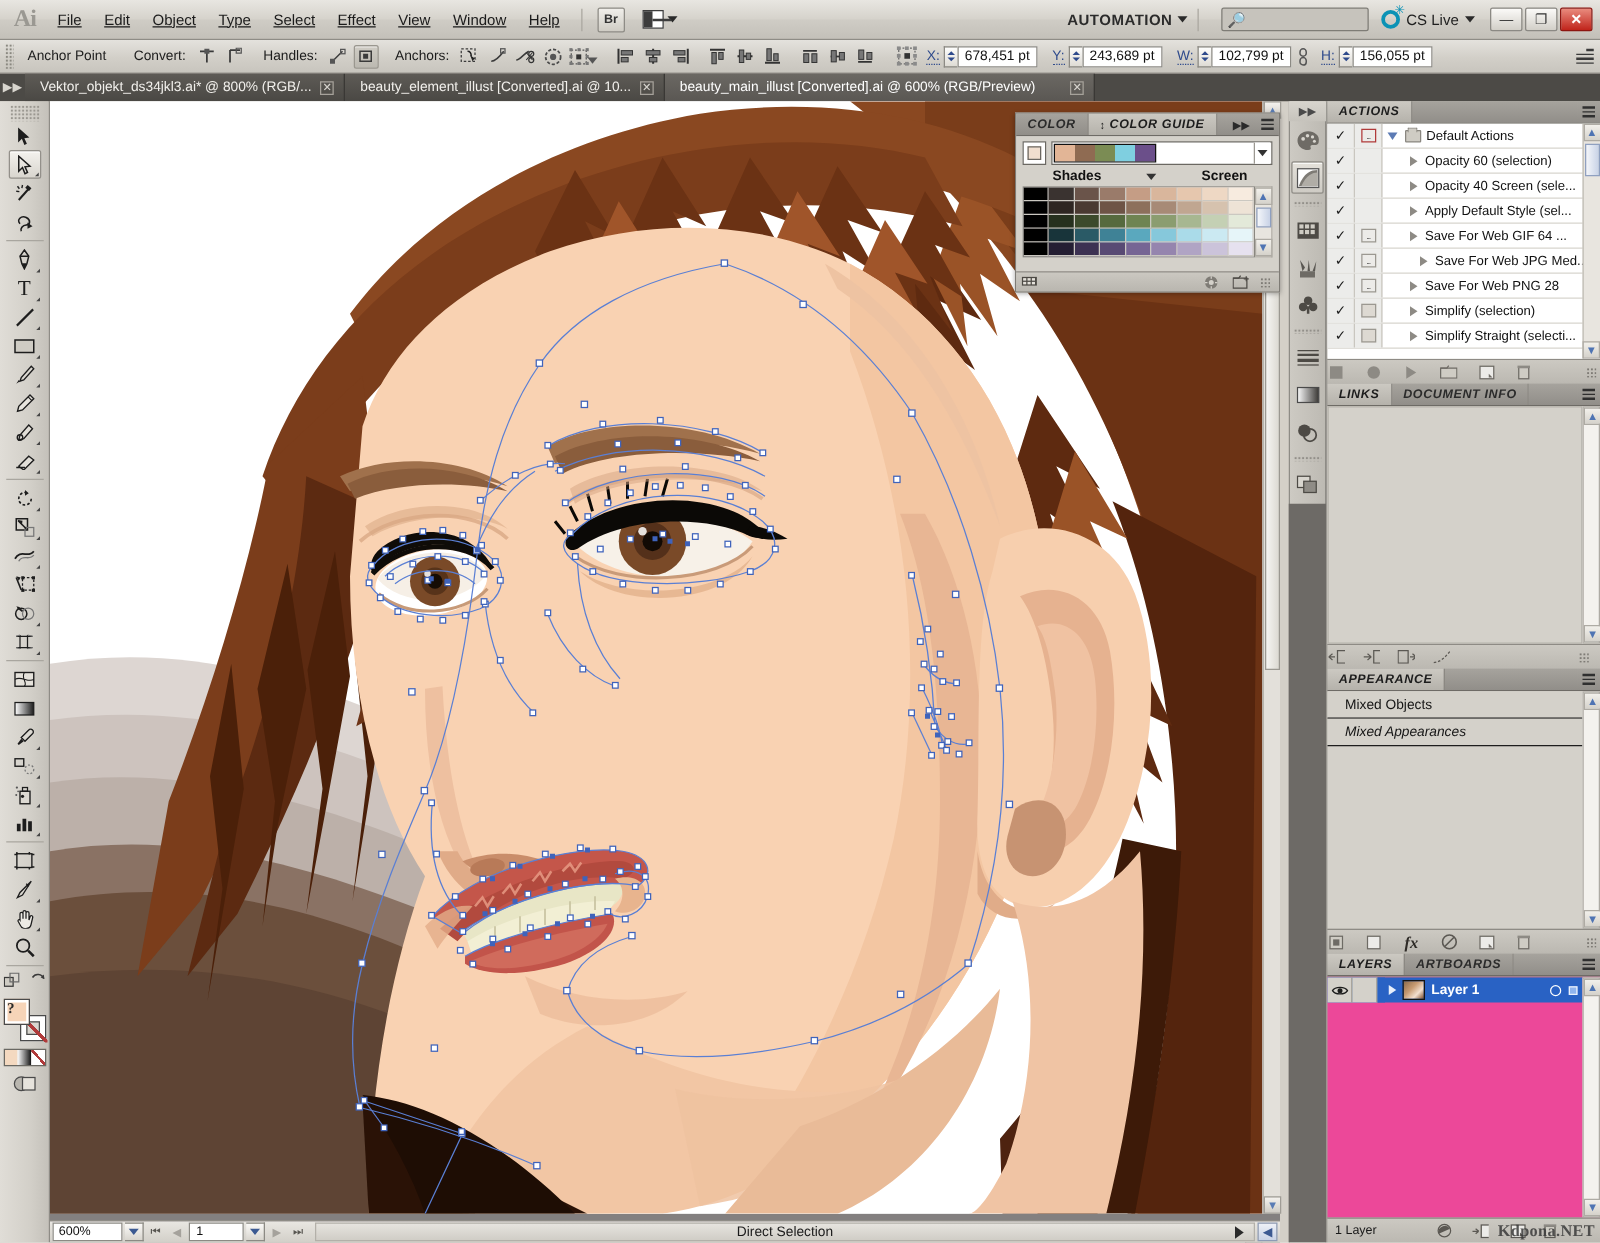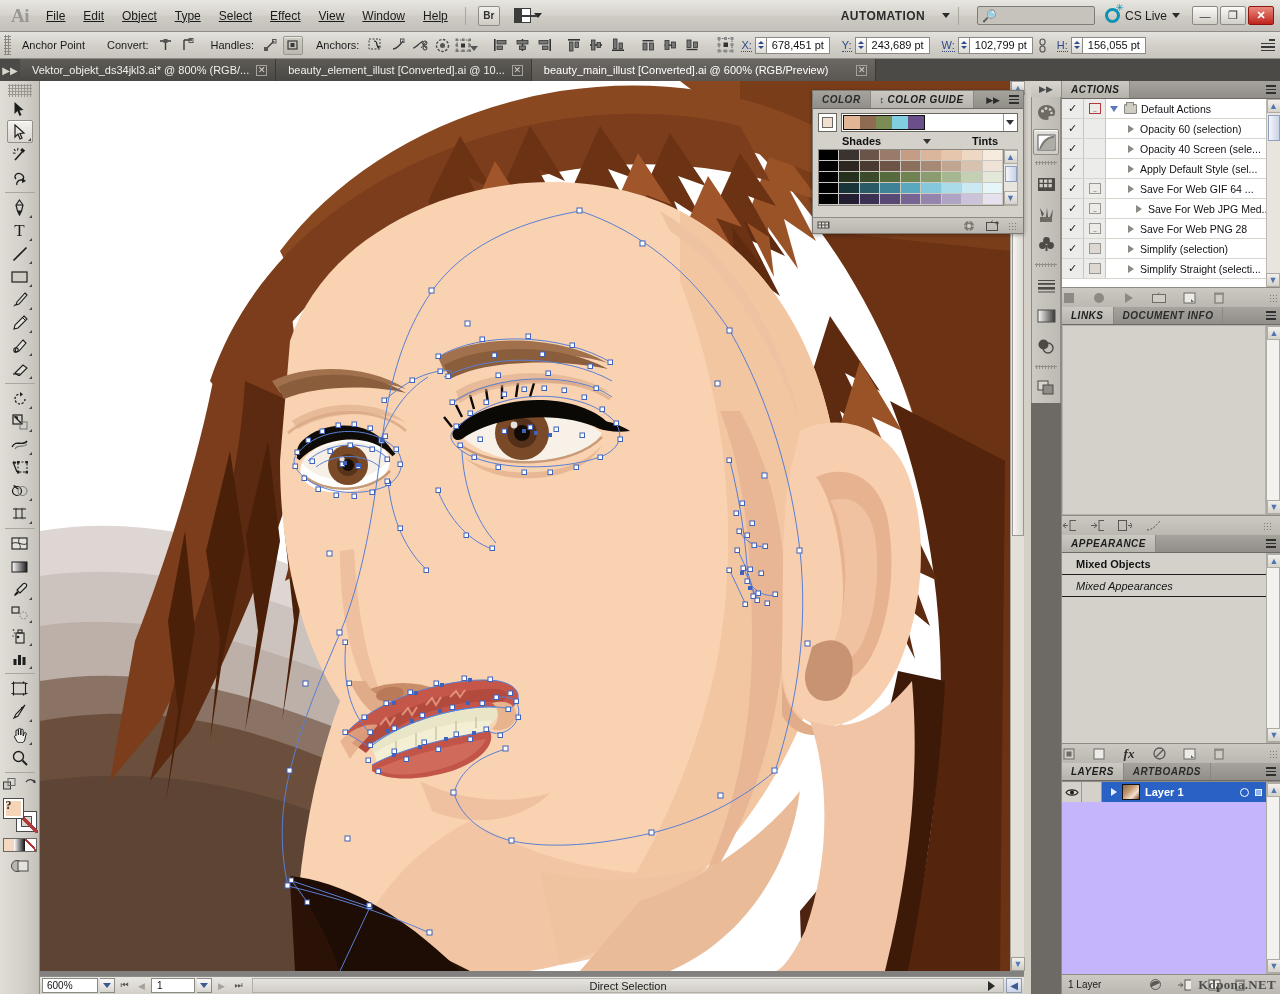--- a/index.html
+++ b/index.html
@@ -52,21 +52,21 @@
   .arrange-ico::after {
     content:''; position:absolute; left:7px; top:6px; width:100%; height:1.5px; background:#3c3c3c;
   }
   .tri-down {
     width:0;height:0;border-left:4px solid transparent;border-right:4px solid transparent;
     border-top:5px solid #2a2a2a;
   }
   .spacer { flex: 1; }
   .automation-lbl {
     font-size: 12px; font-weight: bold; color: #2b2b2b; letter-spacing: 0.4px;
-    display:flex; align-items:center; gap:17px;justify-content:flex-end;
+    display:flex; align-items:center; gap:4px;justify-content:flex-end;
   }
   .search-box {
     width: 118px; height: 19px; margin: 0 10px;
     background: #c6c3bc; border: 1px solid #7e7c76; border-radius: 2px;
     display: flex; align-items: center; padding-left: 4px;
   }
   .search-glyph { font-size: 12px; color: #4a4a4a; transform: scaleX(-1); }
   .cslive {
     display: flex; align-items: center; gap: 5px; font-size: 12px; color: #1e1e1e;
   }
@@ -419,21 +419,21 @@
     margin-left:auto;margin-right:3px;width:8px;height:8px;
     background-image: radial-gradient(circle,#7e7b75 0.8px, transparent 1px);
     background-size:3px 3px;
   }
   .emptypanel { background:#d4d1ca; position:relative; }
   .appearance-row {
     height:22px; display:flex;align-items:center; padding-left:14px;
     border-bottom:1px solid #1d1d1d; background:#d4d1ca;
     font-size:11px; color:#141414;
   }
-  .appearance-row.b { font-weight:bold; }
+  .appearance-row.b { font-weight:normal; }
   .appearance-row.i { font-style:italic; }
   .layerrow {
     height:20px; display:flex;align-items:center;
     background:#2962c4; color:#fff; font-size:11px; font-weight:bold;
   }
   .lr-eye {
     width:20px;height:20px;display:flex;align-items:center;justify-content:center;
     background:#d4d1ca; border-right:1px solid #9a978f;
   }
   .lr-lock {
@@ -1769,21 +1769,21 @@
     <div class="ptabrow">
       <div class="ptab">LAYERS</div>
       <div class="ptab inactive">ARTBOARDS</div>
       <div class="ptab-filler"></div>
       <div class="pmenu">
           <span></span>
           <span></span>
           <span></span>
         </div>
     </div>
-    <div style="flex:1;display:flex;background:#c4b5fd;border-top:1px solid #8e8b85">
+    <div style="flex:1;display:flex;background:#ec4899;border-top:1px solid #8e8b85">
       <div style="flex:1">
         <div class="layerrow">
           <div class="lr-eye">
             <svg width="14" height="9" viewBox="0 0 14 9">
                 <path d="M1 4.5C3 1 11 1 13 4.5 11 8 3 8 1 4.5z" fill="none" stroke="#1d1d1d" stroke-width="1.1"></path>
                 <circle cx="7" cy="4.5" r="2" fill="#1d1d1d"></circle>
               </svg>
           </div>
           <div class="lr-lock"></div>
           <div class="lr-col"></div>
@@ -1858,21 +1858,21 @@
             <i style="background:#6b4f8a"></i>
           </div>
           <div class="cg-ddn">
               <span class="tri-down" style="border-top-color:#333"></span>
             </div>
         </div>
       </div>
       <div class="cg-labels">
         <b style="margin-left:22px">Shades</b>
         <span class="tri-down" style="margin:0 auto;border-top-color:#333"></span>
-        <b style="margin-right:18px">Tints</b>
+        <b style="margin-right:18px">Screen</b>
       </div>
       <div class="cg-gridwrap">
         <div class="cg-grid" style="flex:1">
           <div class="cg-col">
               <div class="cg-cell" style="background:#000"></div>
               <div class="cg-cell" style="background:#000"></div>
               <div class="cg-cell" style="background:#000"></div>
               <div class="cg-cell" style="background:#000"></div>
               <div class="cg-cell" style="background:#000"></div>
             </div>

